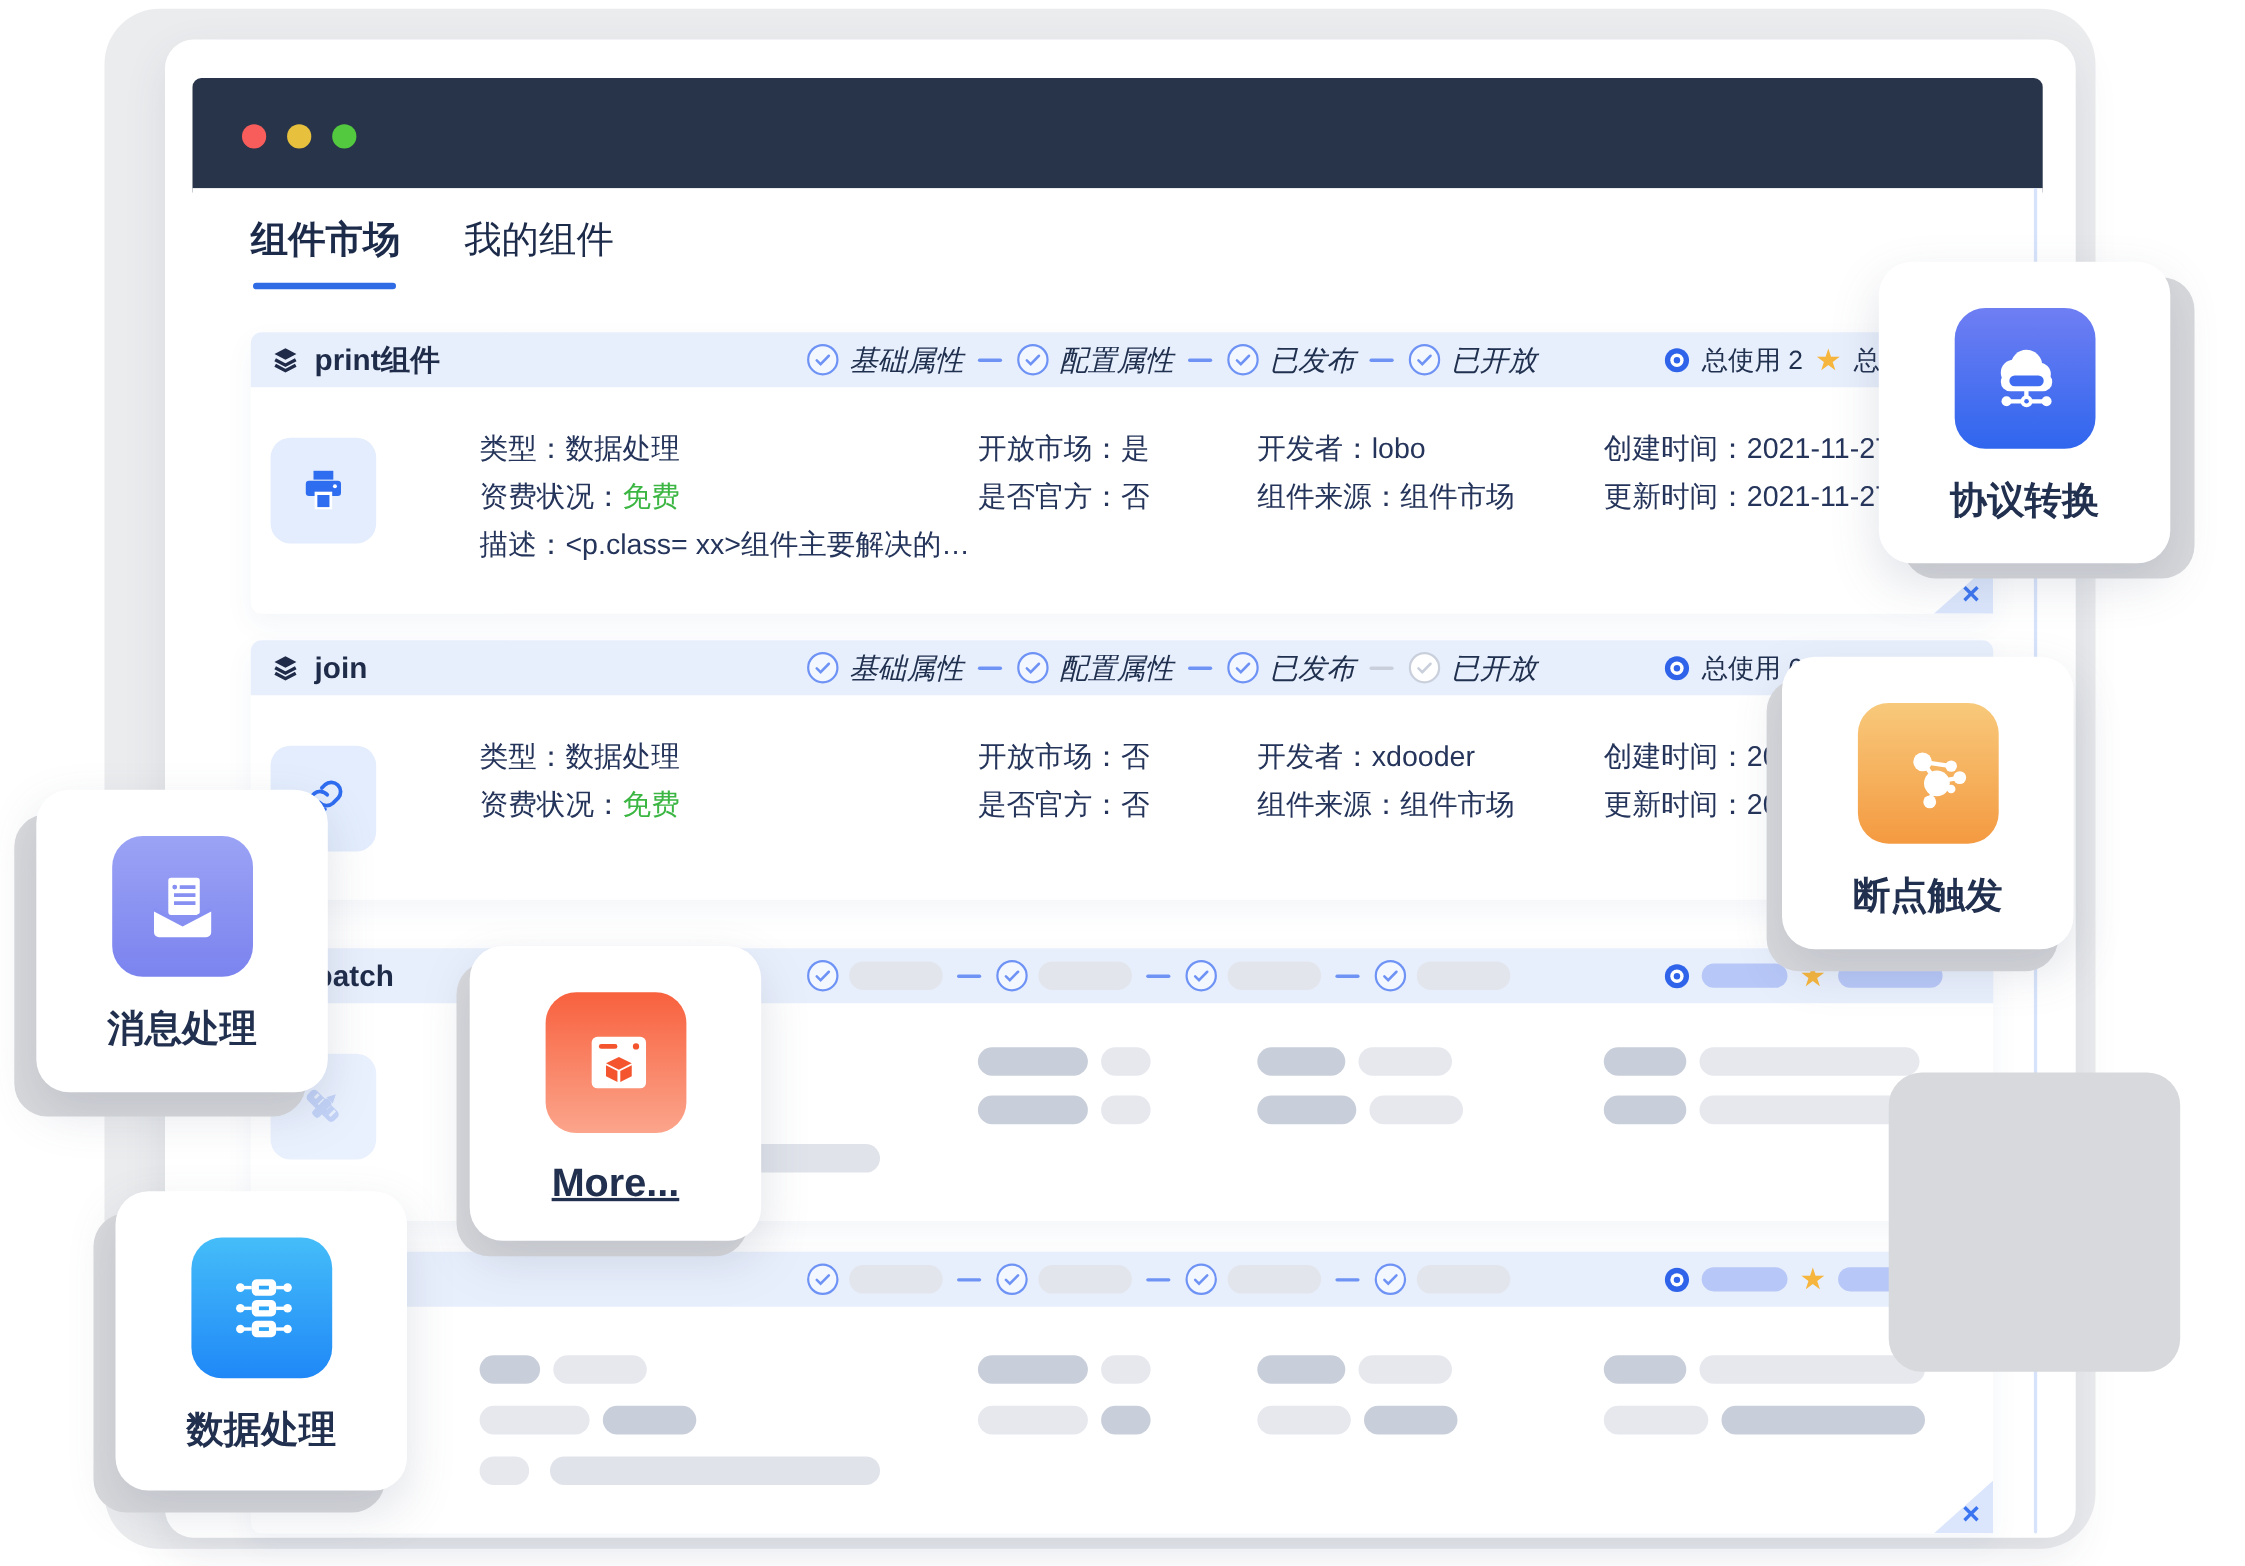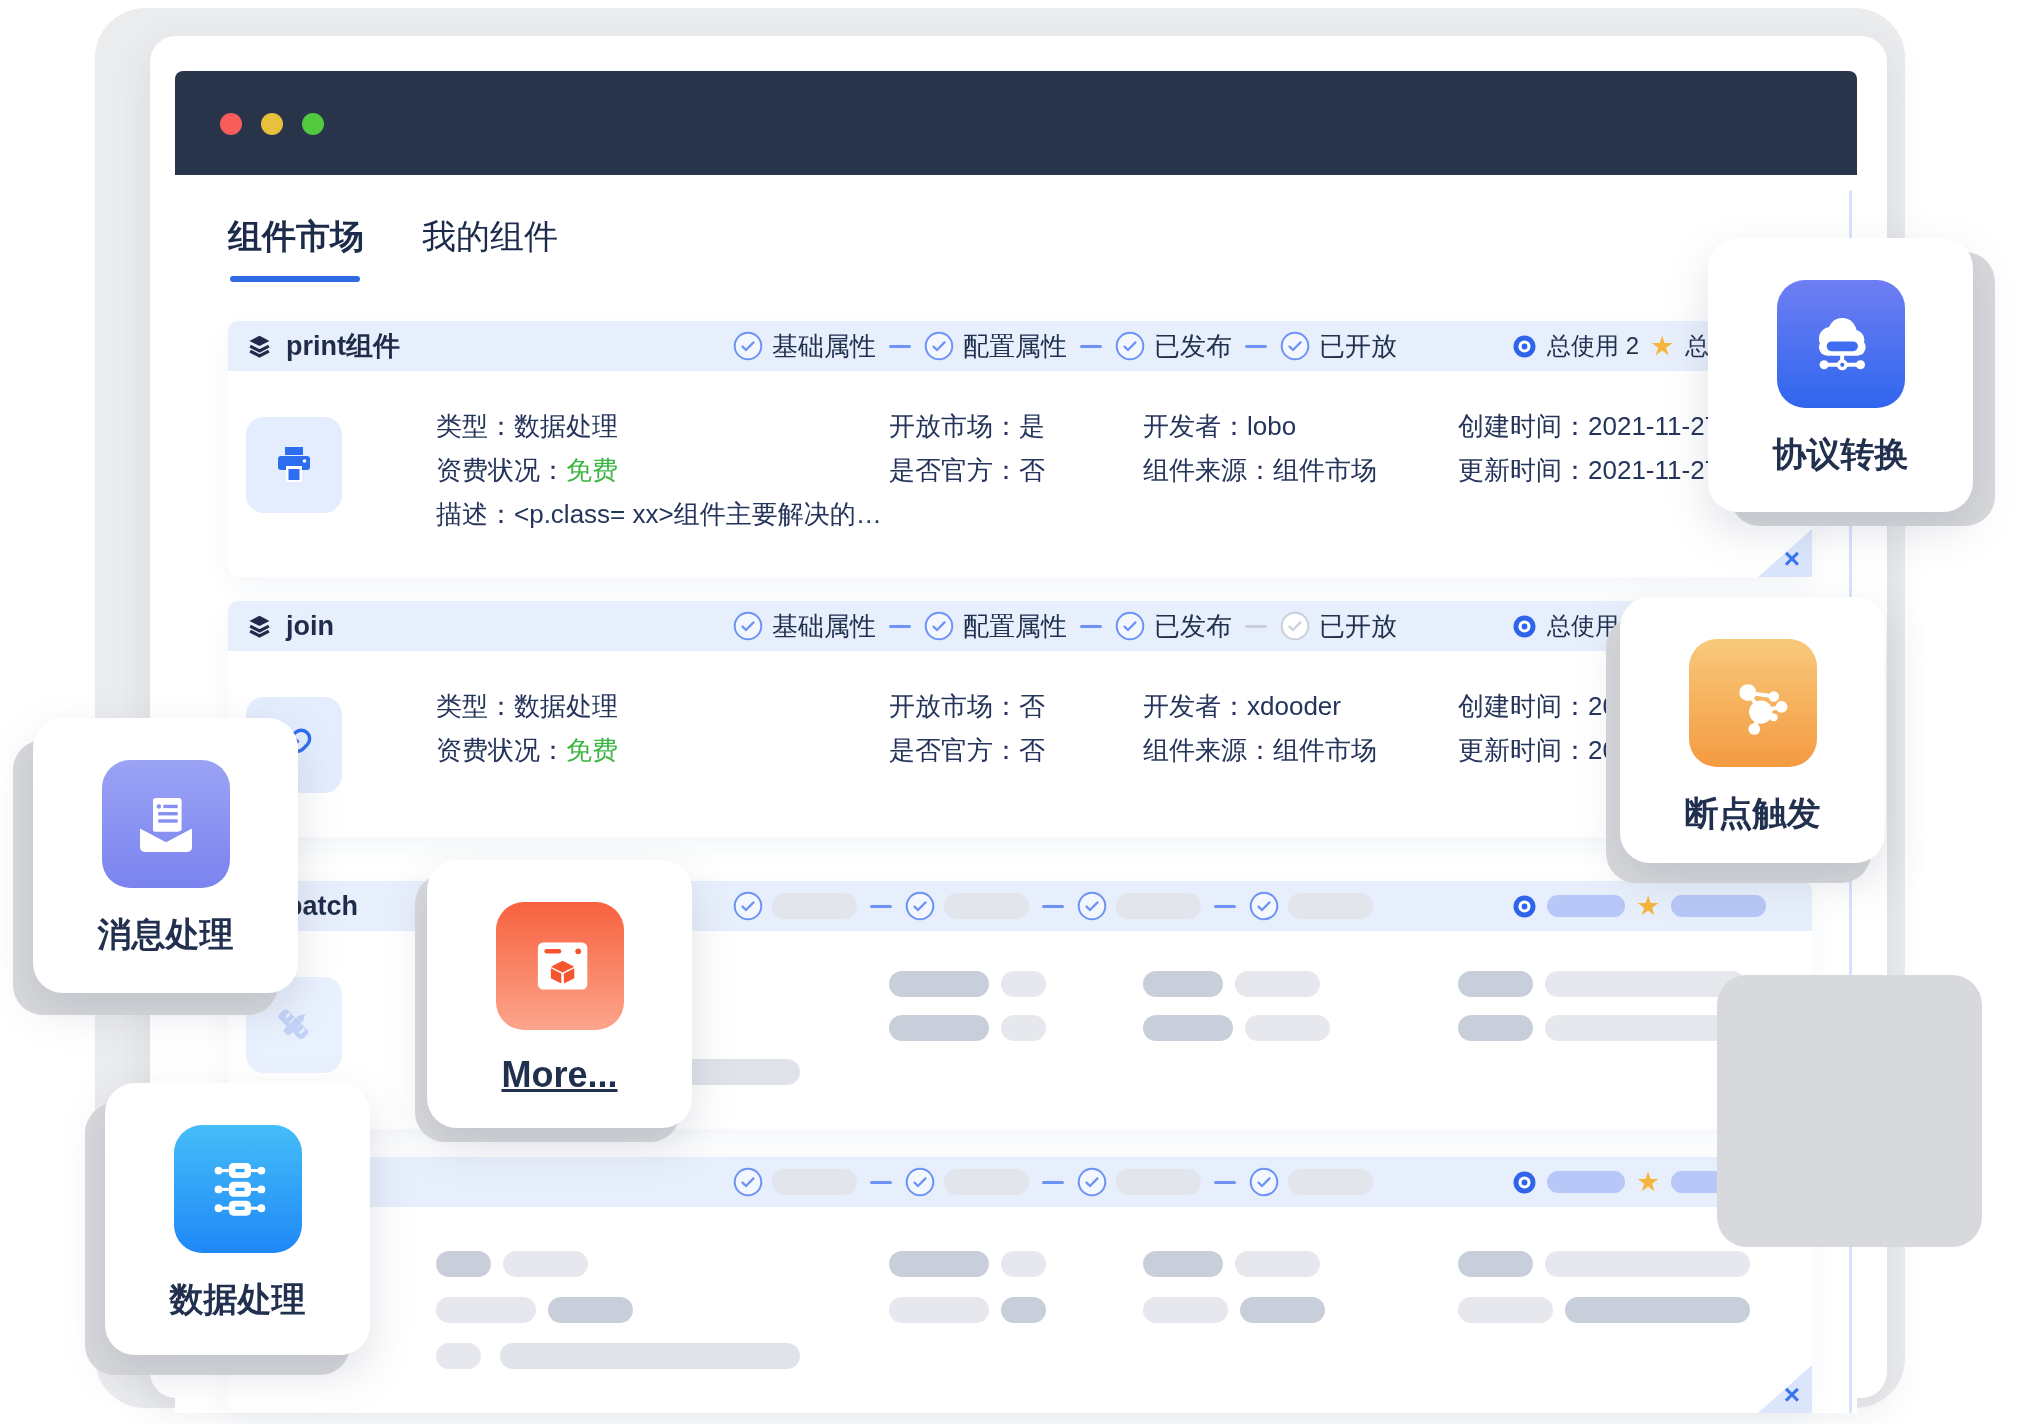--- a/index.html
+++ b/index.html
@@ -6,34 +6,34 @@
   .stage{position:relative;width:2041px;height:1424px;background:#fff;overflow:hidden;
          font-family:"Liberation Sans","DejaVu Sans",sans-serif;}
   
   .outer-plate{position:absolute;left:95px;top:8px;width:1810px;height:1400px;border-radius:50px;background:#ebecee;}
   .window{position:absolute;left:150px;top:36px;width:1737px;height:1362px;border-radius:26px;background:#fff;
           box-shadow:0 14px 40px rgba(60,70,100,.10);z-index:1;}
   .titlebar{position:absolute;left:25px;top:35px;width:1682px;height:104px;background:#273449;border-radius:8px 8px 0 0;}
   .dots{position:absolute;left:45px;top:42px;display:flex;gap:19px;}
   .dot{width:22px;height:22px;border-radius:50%;}
   .dot.red{background:#f85d5b}.dot.yellow{background:#e7c13d}.dot.green{background:#52c93f}
-  .content{position:absolute;left:25px;top:154px;width:1682px;height:1223px;background:#fff;text-align:center;}
+  .content{position:absolute;left:25px;top:135px;width:1682px;height:1223px;background:#fff;text-align:center;}
   .vline{position:absolute;left:1674px;top:0;width:3px;height:100%;background:#d6e3fa;border-radius:2px;}
   
   .tabs{position:absolute;left:53px;top:24px;display:flex;gap:58px;}
   .tab{font-size:34px;color:#1d2b4a;font-weight:400;padding-bottom:22px;position:relative;white-space:nowrap;}
   .tab.active{font-weight:700;}
   .tab.active::after{content:"";position:absolute;left:2px;bottom:0;width:130px;height:6px;border-radius:3px;background:#2f6be4;}
   
   .card{position:absolute;left:53px;width:1584px;background:#fff;border-radius:10px;box-shadow:0 10px 26px rgba(40,70,130,.05);}
   .card-hd{height:50px;background:#e8effc;border-radius:10px 10px 0 0;position:relative;display:flex;align-items:center;padding-left:18px;}
   .c-name{margin-left:13px;font-size:27px;font-weight:700;color:#1e2b49;white-space:nowrap;}
   .steps{position:absolute;left:505px;top:0;height:50px;display:flex;align-items:center;gap:13px;white-space:nowrap;}
   .step{display:flex;align-items:center;gap:9px;}
-  .s-label{font-size:26px;color:#20304f;}
+  .s-label{font-size:26px;color:#20304f;font-style:italic;}
   .dash{width:22px;height:3px;background:#6e93f5;border-radius:2px;}
   .dash.gray{background:#c9d0dc;}
   .stats{position:absolute;left:1285px;top:0;height:50px;display:flex;align-items:center;gap:11px;white-space:nowrap;}
   .usage{font-size:24px;color:#20304f;}
   .star{color:#f6b53c;font-size:27px;line-height:1;}
   .ph-step{width:85px;height:26px;border-radius:13px;background:#e2e5eb;}
   .ph-stat{width:78px;height:22px;border-radius:11px;background:#b7c7f7;}
   .ph-stat.w95{width:95px;}
   .card-bd{position:relative;}
   .tile{position:absolute;left:18px;top:46px;width:96px;height:96px;border-radius:18px;background:#e3edfd;

